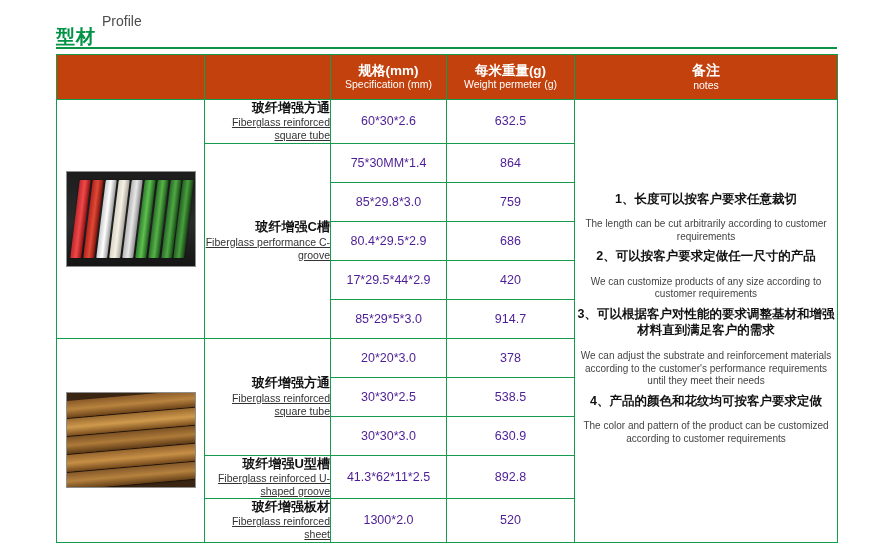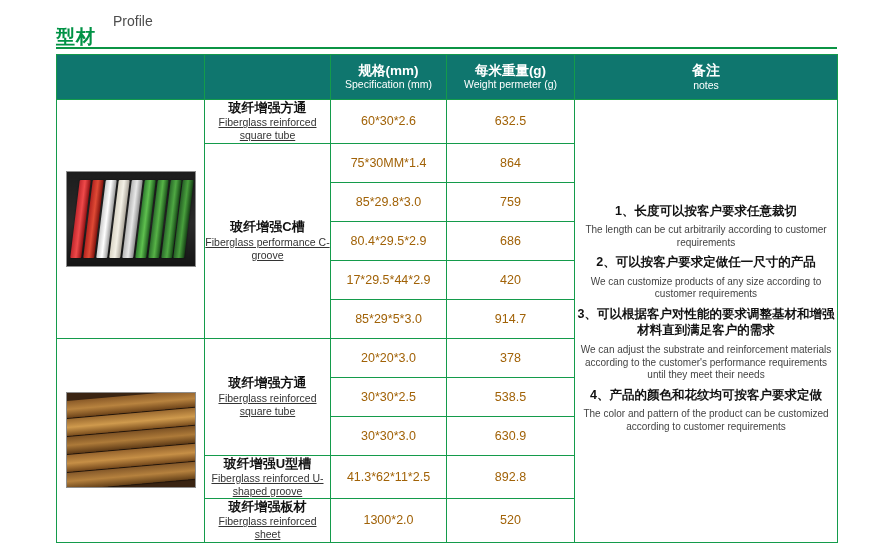--- a/index.html
+++ b/index.html
@@ -21,21 +21,21 @@
   }
   
   .header {
     position: absolute;
     left: 56px;
     top: 14px;
     width: 780px;
     height: 32px;
     display: flex;
     align-items: flex-end;
-    gap: 17px;
+    gap: 6px;
   }
   .header-cn {
     font-size: 19px;
     font-weight: bold;
     color: #009245;
     letter-spacing: 1px;
     line-height: 1;
   }
   .header-en {
     font-size: 14px;
@@ -63,21 +63,21 @@
     table-layout: fixed;
     width: 781px;
     background: #ffffff;
   }
   table.spec td, table.spec th {
     border: 1px solid #149b4b;
     vertical-align: middle;
     padding: 0;
   }
   thead th {
-    background: #0f766e;
+    background: #c2410c;
     color: #ffffff;
     height: 44px;
     font-weight: normal;
     text-align: center;
   }
   .th-cn {
     display: block;
     font-size: 13.5px;
     font-weight: bold;
     line-height: 1.15;
@@ -143,61 +143,61 @@
     left: -6px;
     width: 150px;
     height: 17px;
     transform: rotate(-5deg);
     box-shadow: 0 1px 1px rgba(0,0,0,.45);
   }
 
   
   .name-cell {
     padding: 6px 4px 6px 8px;
-    text-align: center;
+    text-align: right;
   }
   .name-cn {
     display: block;
     font-size: 13px;
     font-weight: bold;
     color: #111111;
     line-height: 1.25;
   }
   .name-en {
     display: block;
     font-size: 10.5px;
     color: #333333;
     line-height: 1.25;
     text-decoration: underline;
   }
   .spec-cell, .wt-cell {
     text-align: center;
     font-size: 12.5px;
-    color: #a16207;
+    color: #4c1d95;
     height: 38px;
   }
   .notes-cell {
     padding: 6px 8px 6px 9px;
     vertical-align: top;
     text-align: center;
   }
   .note-item { margin-bottom: 5px; }
   .note-cn {
     display: block;
     font-size: 12.5px;
     font-weight: bold;
     color: #111111;
     line-height: 1.3;
   }
   .note-en {
     display: block;
     font-size: 10px;
     color: #444444;
     line-height: 1.28;
-    margin-top: 5px;
+    margin-top: 11px;
   }
 </style>
 </head>
 <body>
 
 <div class="page">
 
   <div class="header">
     <span class="header-cn">型材</span>
     <span class="header-en">Profile</span>

